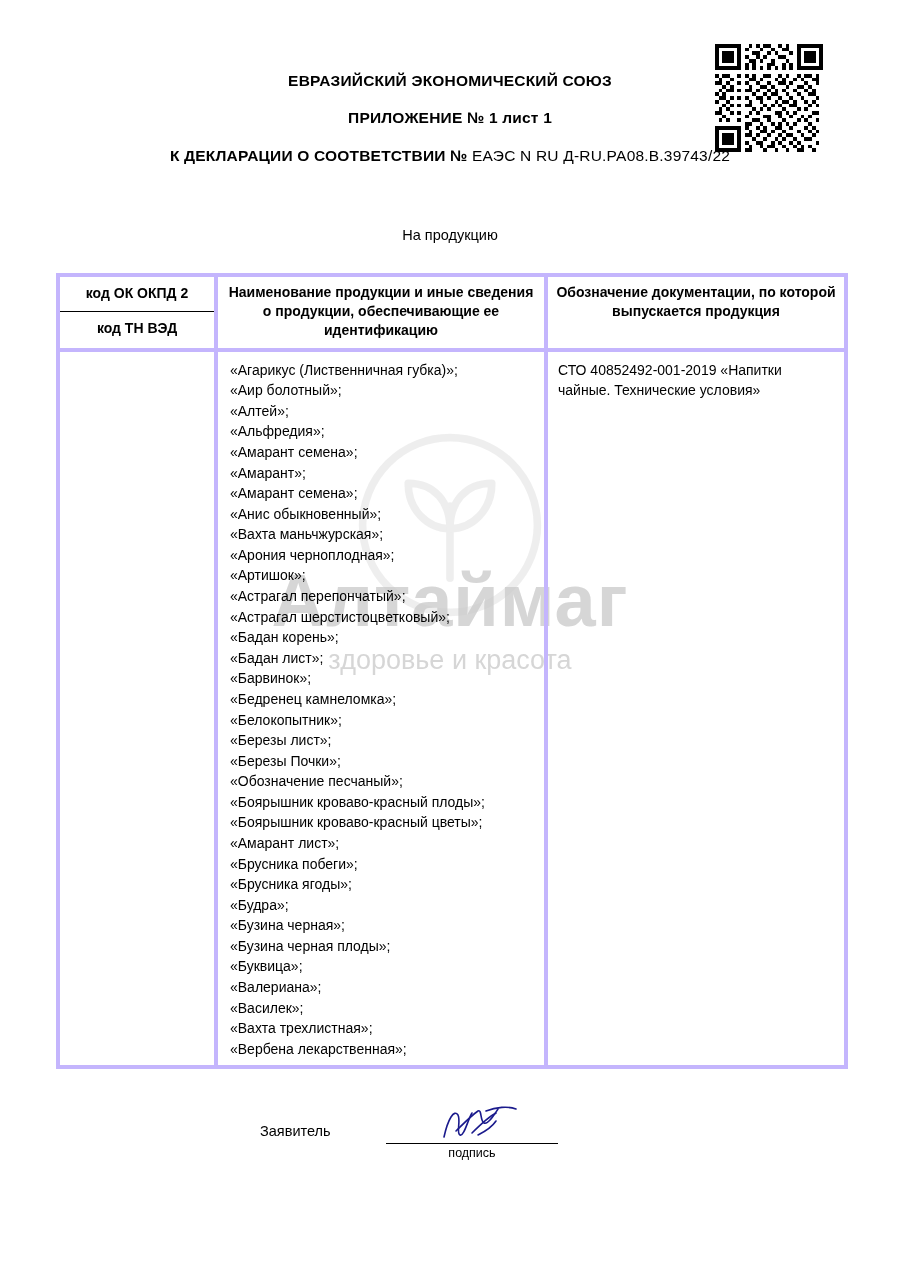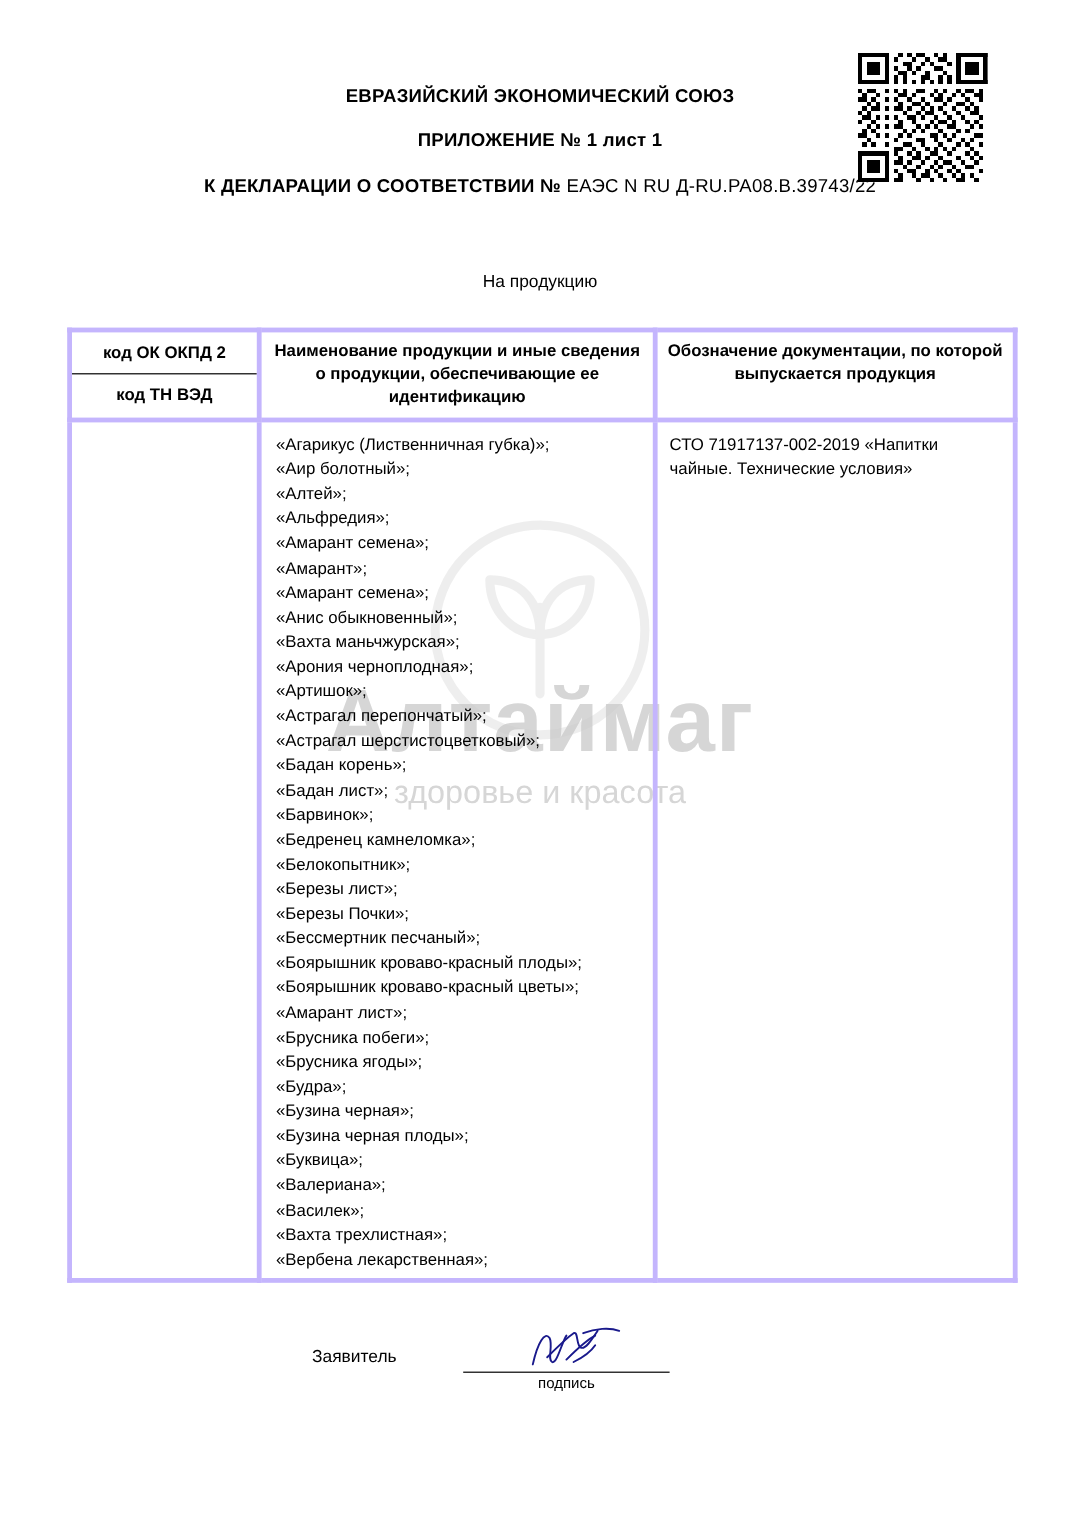--- a/index.html
+++ b/index.html
@@ -527,37 +527,37 @@
               <li>«Артишок»;</li>
               <li>«Астрагал перепончатый»;</li>
               <li>«Астрагал шерстистоцветковый»;</li>
               <li>«Бадан корень»;</li>
               <li>«Бадан лист»;</li>
               <li>«Барвинок»;</li>
               <li>«Бедренец камнеломка»;</li>
               <li>«Белокопытник»;</li>
               <li>«Березы лист»;</li>
               <li>«Березы Почки»;</li>
-              <li>«Бессмертник песчаный»;</li>
+              <li>«Обозначение песчаный»;</li>
               <li>«Боярышник кроваво-красный плоды»;</li>
               <li>«Боярышник кроваво-красный цветы»;</li>
               <li>«Амарант лист»;</li>
               <li>«Брусника побеги»;</li>
               <li>«Брусника ягоды»;</li>
               <li>«Будра»;</li>
               <li>«Бузина черная»;</li>
               <li>«Бузина черная плоды»;</li>
               <li> «Буквица»;</li>
               <li> «Валериана»;</li>
               <li> «Василек»;</li>
               <li> «Вахта трехлистная»;</li>
               <li> «Вербена лекарственная»;</li>
             </ul>
           </td>
-          <td class="doc-ref">СТО 71917137-002-2019 «Напитки чайные. Технические условия»</td>
+          <td class="doc-ref">СТО 40852492-001-2019 «Напитки чайные. Технические условия»</td>
         </tr>
       </tbody>
     </table>
   </div>
 
   <div class="footer">
     <div class="applicant-label">Заявитель</div>
 
     <div class="sign-block">
       <div class="sign-scribble">

